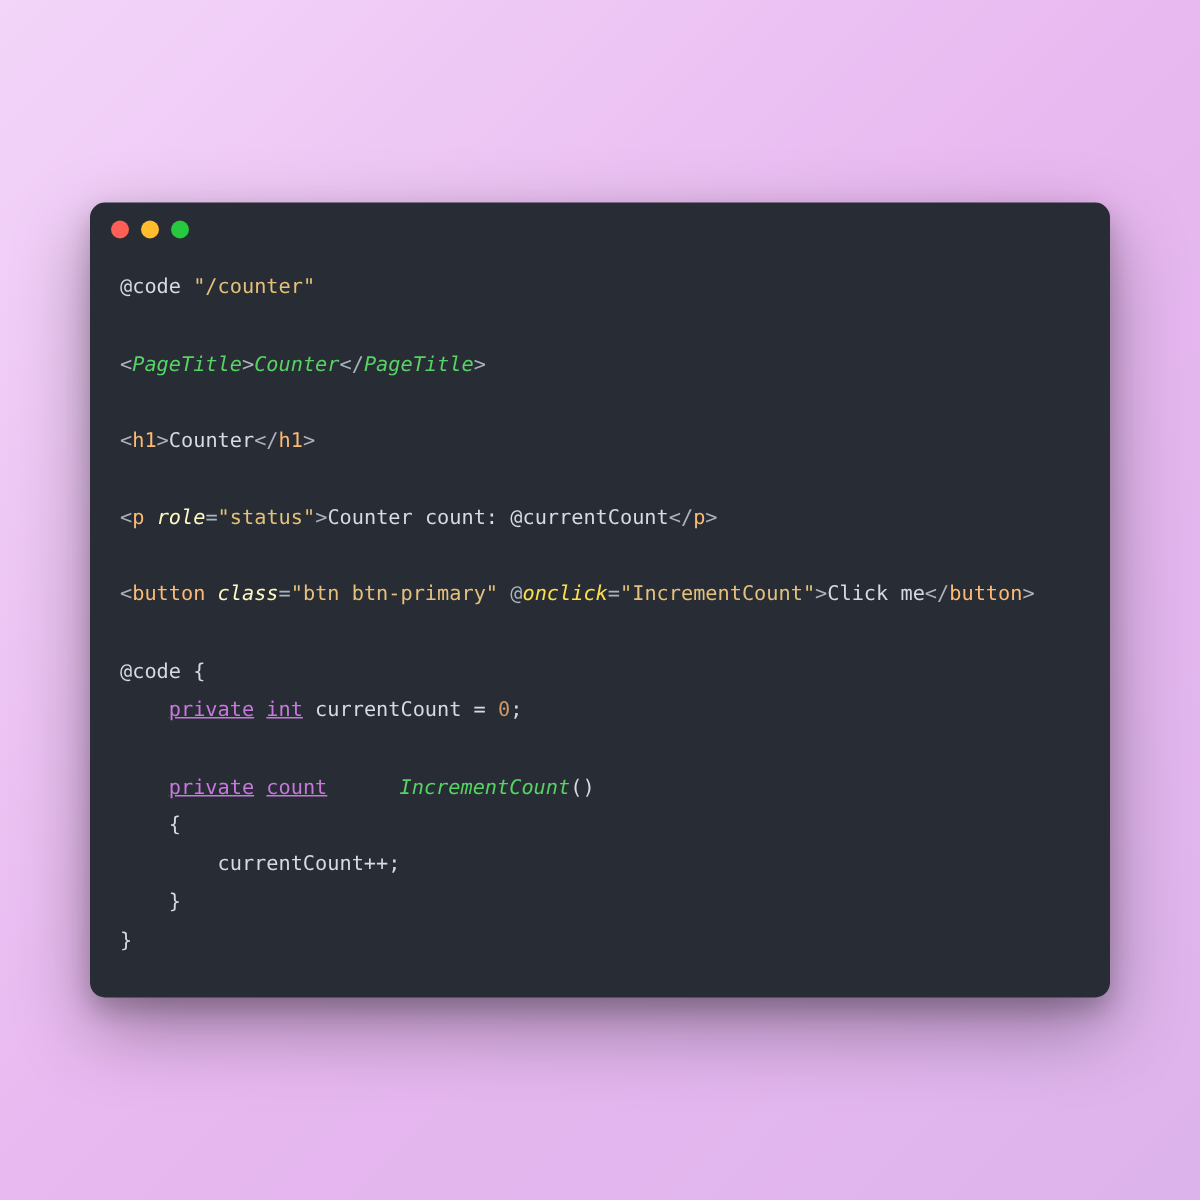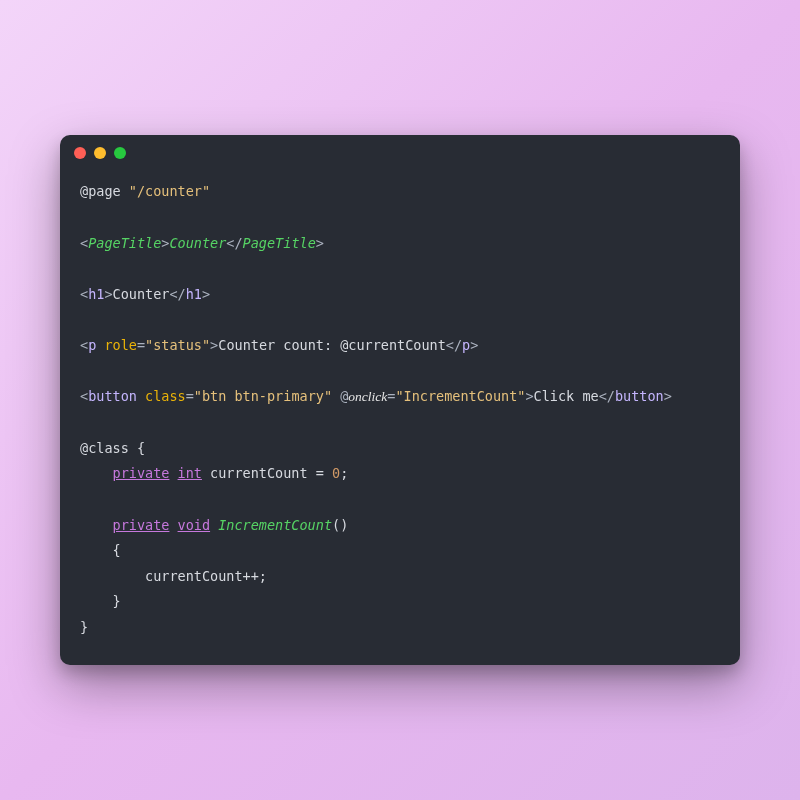--- a/index.html
+++ b/index.html
@@ -39,48 +39,48 @@
     font-size: 13.5px;
     line-height: 1.9;
     color: #d7dae0;
     white-space: pre;
     font-family: 'SF Mono', 'Menlo', 'Consolas', monospace;
   }
   .tok-directive { color: #d7dae0; }
   .tok-string { color: #e5c07b; }
   .tok-punct { color: #abb2bf; }
   .tok-component { color: #56d364; font-style: italic; }
-  .tok-tag { color: #c4b5fd; }
-  .tok-attr { color: #eab308; }
-  .tok-event { color: #e5e5e5; font-style: italic; font-family: Liberation Serif, serif; }
+  .tok-tag { color: #fdba74; }
+  .tok-attr { color: #fef9c3; font-style: italic; }
+  .tok-event { color: #fde047; font-style: italic; }
   .tok-text { color: #d7dae0; }
   .tok-keyword { color: #c678dd; text-decoration: underline; }
-  .tok-method { color: #56d364; font-style: italic; }
+  .tok-method { color: #56d364; font-style: italic; margin-left: 40px; }
   .tok-number { color: #d19a66; }
 </style>
 </head>
 <body>
 
 <div class="window">
   <div class="titlebar">
     <div class="traffic-light tl-red"></div>
     <div class="traffic-light tl-yellow"></div>
     <div class="traffic-light tl-green"></div>
   </div>
-  <div class="code-area"><span class="tok-directive">@page</span> <span class="tok-string">"/counter"</span>
+  <div class="code-area"><span class="tok-directive">@code</span> <span class="tok-string">"/counter"</span>
 
 <span class="tok-punct">&lt;</span><span class="tok-component">PageTitle</span><span class="tok-punct">&gt;</span><span class="tok-component">Counter</span><span class="tok-punct">&lt;/</span><span class="tok-component">PageTitle</span><span class="tok-punct">&gt;</span>
 
 <span class="tok-punct">&lt;</span><span class="tok-tag">h1</span><span class="tok-punct">&gt;</span><span class="tok-text">Counter</span><span class="tok-punct">&lt;/</span><span class="tok-tag">h1</span><span class="tok-punct">&gt;</span>
 
 <span class="tok-punct">&lt;</span><span class="tok-tag">p</span> <span class="tok-attr">role</span><span class="tok-punct">=</span><span class="tok-string">"status"</span><span class="tok-punct">&gt;</span><span class="tok-text">Counter count: @currentCount</span><span class="tok-punct">&lt;/</span><span class="tok-tag">p</span><span class="tok-punct">&gt;</span>
 
 <span class="tok-punct">&lt;</span><span class="tok-tag">button</span> <span class="tok-attr">class</span><span class="tok-punct">=</span><span class="tok-string">"btn btn-primary"</span> <span class="tok-punct">@</span><span class="tok-event">onclick</span><span class="tok-punct">=</span><span class="tok-string">"IncrementCount"</span><span class="tok-punct">&gt;</span><span class="tok-text">Click me</span><span class="tok-punct">&lt;/</span><span class="tok-tag">button</span><span class="tok-punct">&gt;</span>
 
-<span class="tok-text">@class {</span>
+<span class="tok-text">@code {</span>
 <span>    </span><span class="tok-keyword">private</span> <span class="tok-keyword">int</span><span class="tok-text"> currentCount = </span><span class="tok-number">0</span><span class="tok-text">;</span>
 
-<span>    </span><span class="tok-keyword">private</span> <span class="tok-keyword">void</span> <span class="tok-method">IncrementCount</span><span class="tok-text">()</span>
+<span>    </span><span class="tok-keyword">private</span> <span class="tok-keyword">count</span> <span class="tok-method">IncrementCount</span><span class="tok-text">()</span>
 <span class="tok-text">    {</span>
 <span class="tok-text">        currentCount++;</span>
 <span class="tok-text">    }</span>
 <span class="tok-text">}</span></div>
 </div>
 
 </body></html>

